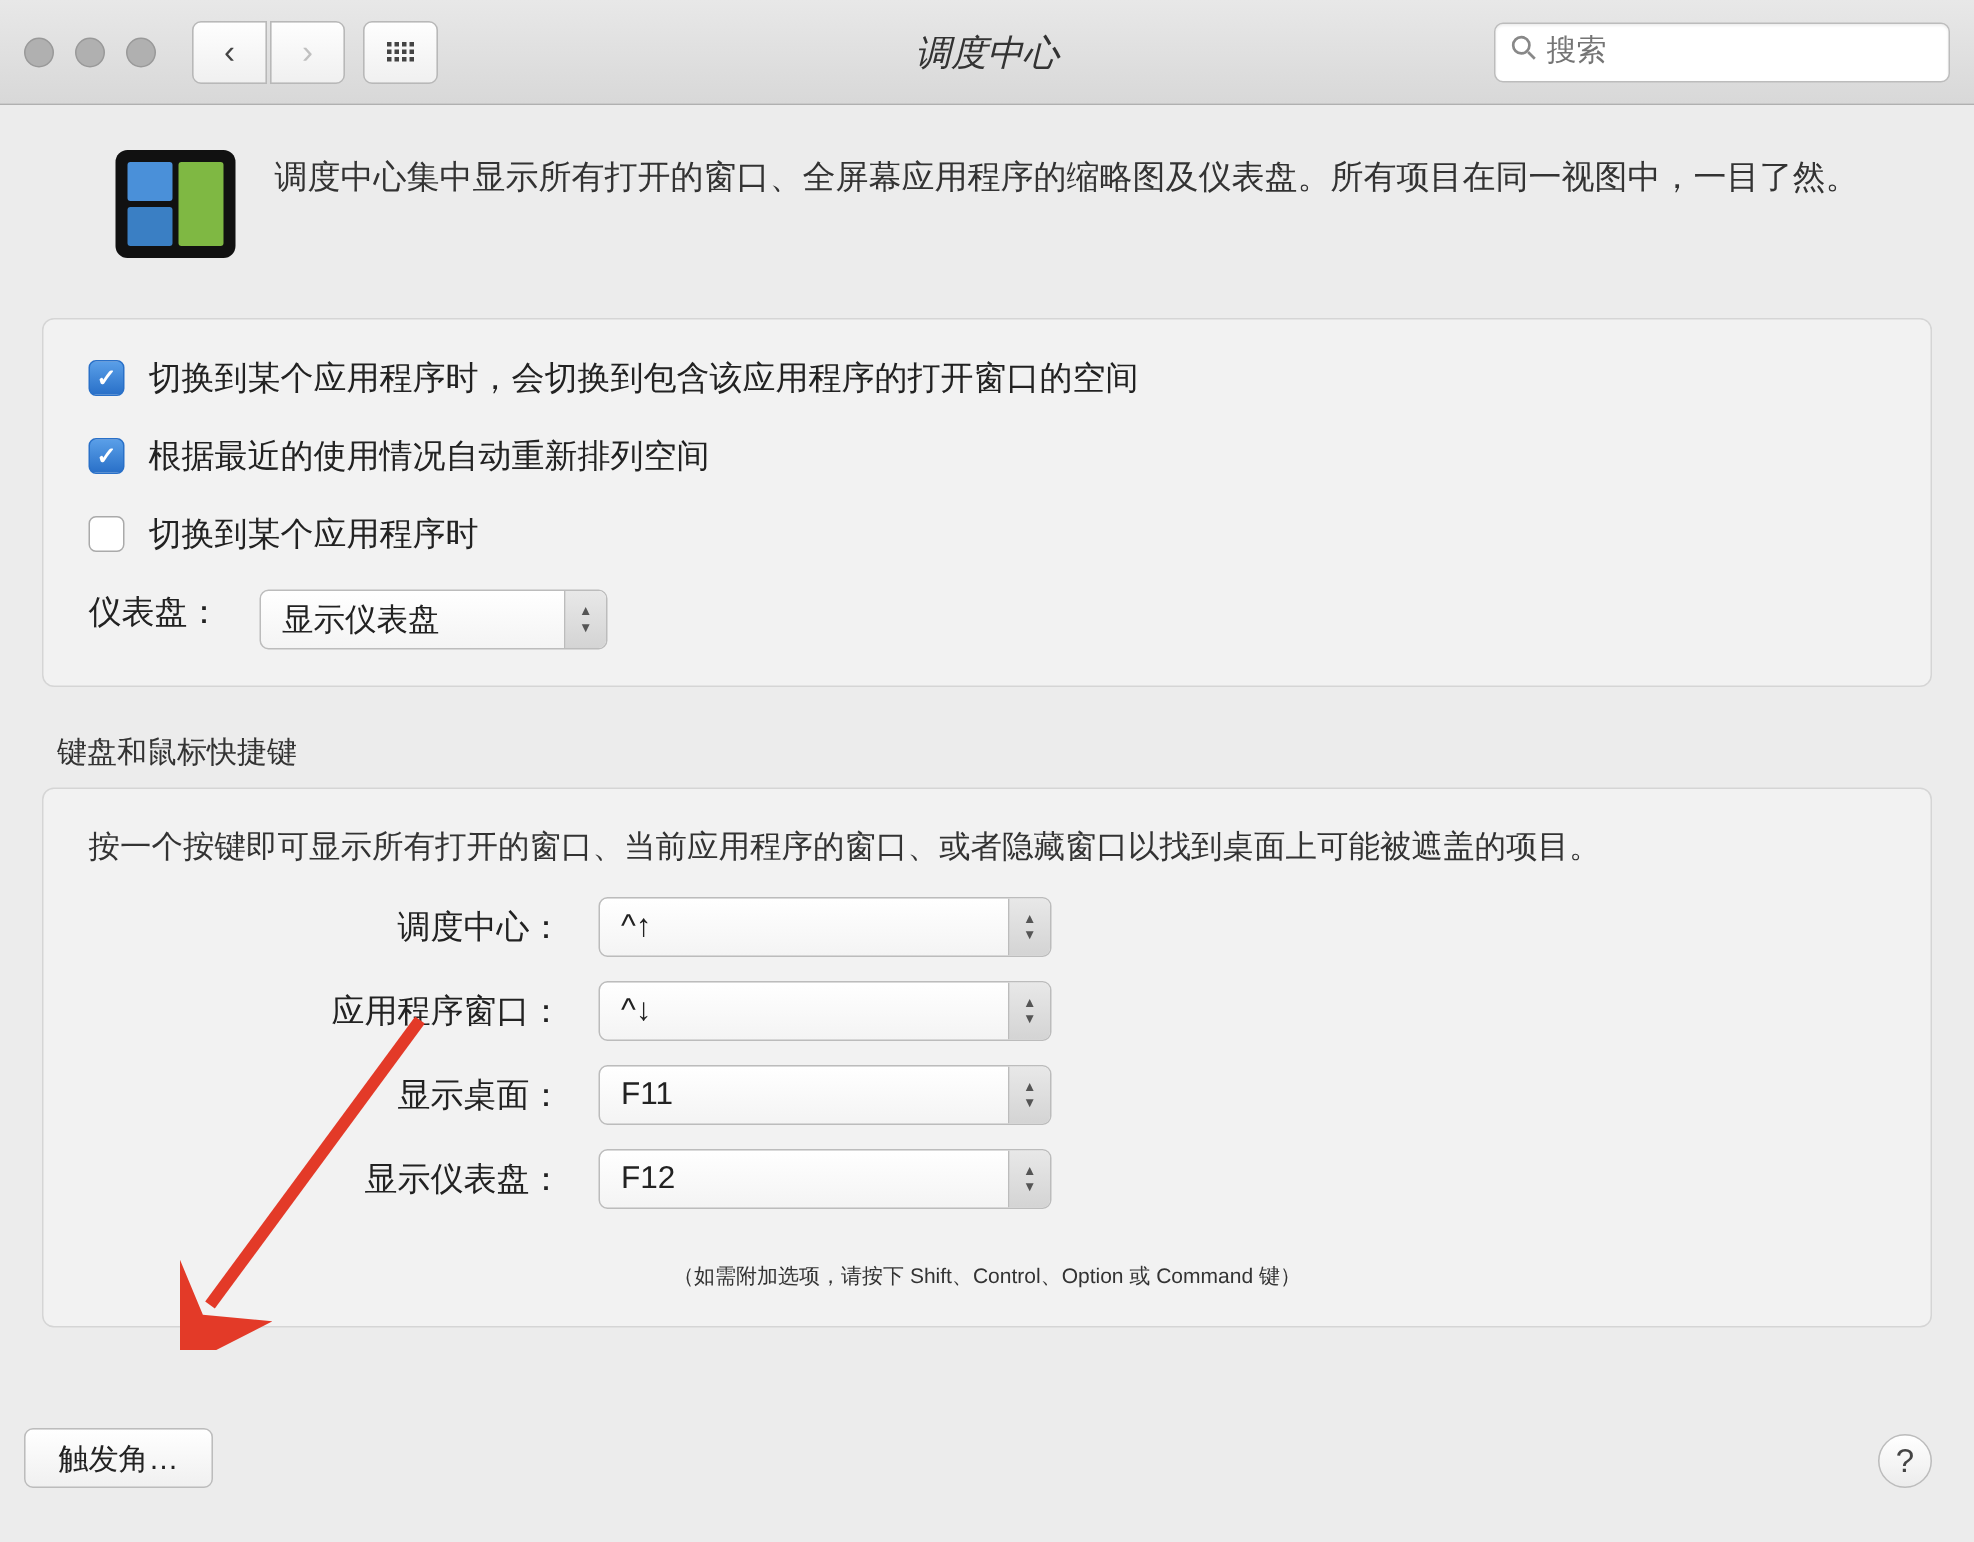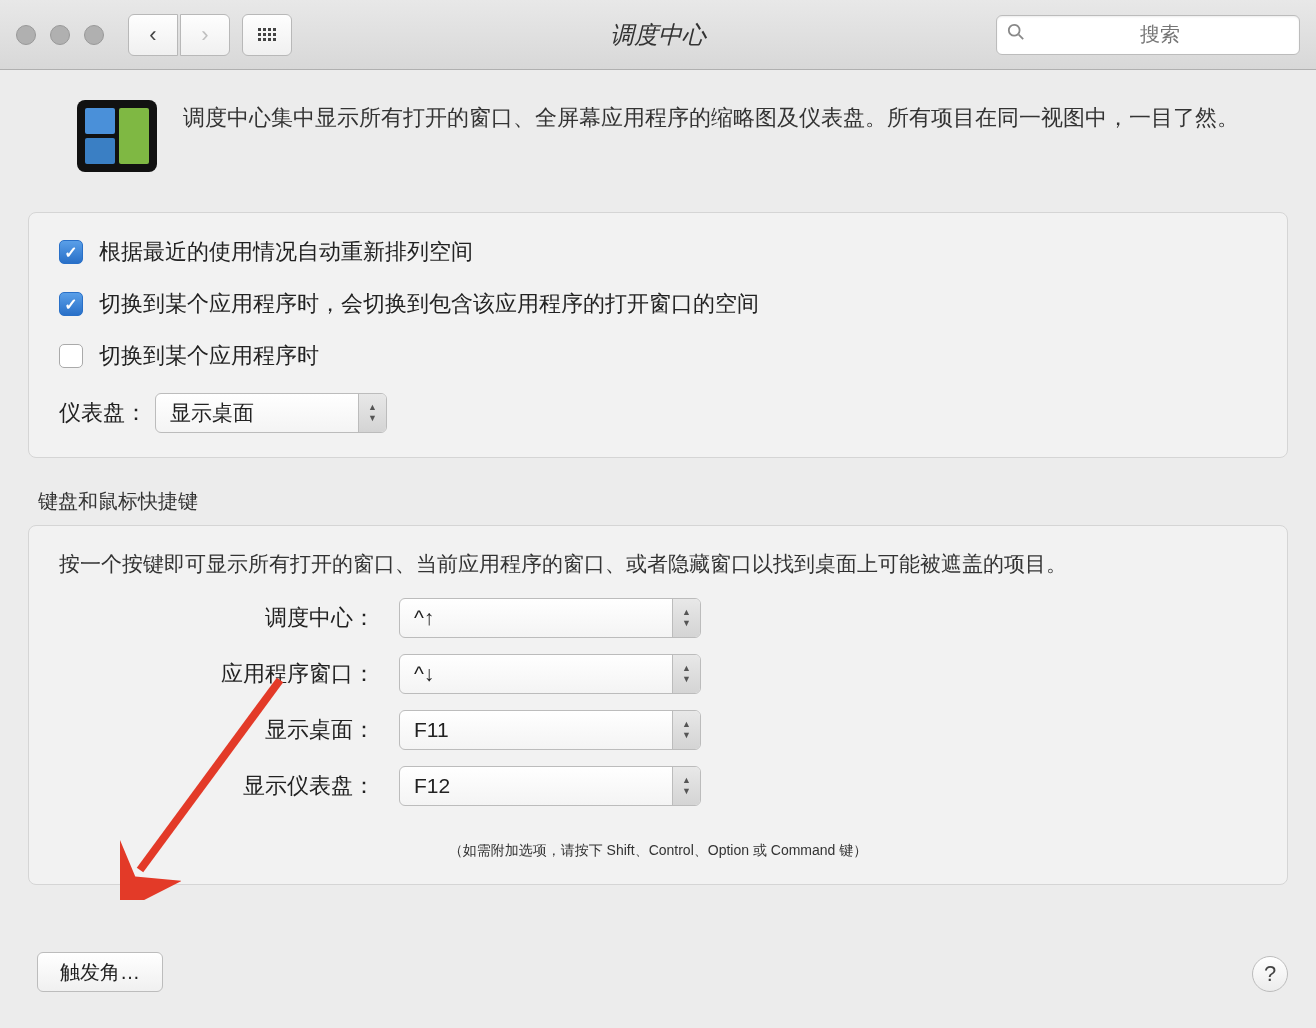--- a/index.html
+++ b/index.html
@@ -108,21 +108,20 @@
       margin-right: 6px;
       font-size: 18px;
     }
     .search-input {
       border: none;
       outline: none;
       font-size: 20px;
       color: #888;
       width: 100%;
       background: transparent;
-      text-align: center;
     }
     .content {
       padding: 30px 28px 20px 28px;
     }
     .header-row {
       display: flex;
       gap: 26px;
       margin-bottom: 40px;
       justify-content: center;
     }
@@ -180,22 +179,21 @@
       border-color: #2970c8;
     }
     .checkbox.checked::after {
       content: "✓";
       color: #fff;
       font-size: 16px;
       font-weight: bold;
     }
     .dropdown-row {
       display: flex;
-      align-items: center;
-      gap: 8px;
+      gap: 26px;
       font-size: 22px;
       color: #222;
     }
     .select-box {
       height: 40px;
       background: linear-gradient(to bottom, #fff, #f4f4f4);
       border: 1px solid #bcbcbc;
       border-radius: 6px;
       display: flex;
       align-items: center;
@@ -249,21 +247,21 @@
     }
     .hint-text {
       text-align: center;
       font-size: 14px;
       color: #333;
       margin-top: 36px;
     }
     .hot-corner-btn {
       position: absolute;
       bottom: 36px;
-      left: 37px;
+      left: 16px;
       height: 40px;
       padding: 0 22px;
       background: linear-gradient(to bottom, #fff, #f0f0f0);
       border: 1px solid #bcbcbc;
       border-radius: 6px;
       font-size: 20px;
       color: #222;
       display: flex;
       align-items: center;
     }
@@ -340,34 +338,34 @@
       <div class="ai1"></div>
       <div class="ai2"></div>
       <div class="ai3"></div>
     </div>
     <div class="description">调度中心集中显示所有打开的窗口、全屏幕应用程序的缩略图及仪表盘。所有项目在同一视图中，一目了然。</div>
   </div>
 
   <div class="panel">
     <div class="checkbox-row">
       <div class="checkbox checked"></div>
-      <span>根据最近的使用情况自动重新排列空间</span>
+      <span>切换到某个应用程序时，会切换到包含该应用程序的打开窗口的空间</span>
     </div>
     <div class="checkbox-row">
       <div class="checkbox checked"></div>
-      <span>切换到某个应用程序时，会切换到包含该应用程序的打开窗口的空间</span>
+      <span>根据最近的使用情况自动重新排列空间</span>
     </div>
     <div class="checkbox-row">
       <div class="checkbox"></div>
       <span>切换到某个应用程序时</span>
     </div>
     <div class="dropdown-row">
       <span>仪表盘：</span>
       <div class="select-box" style="width:232px">
-        <span class="select-text">显示桌面</span>
+        <span class="select-text">显示仪表盘</span>
         <div class="select-stepper">
             <span>▲</span>
             <span>▼</span>
           </div>
       </div>
     </div>
   </div>
 
   <div class="section-label">键盘和鼠标快捷键</div>
 

